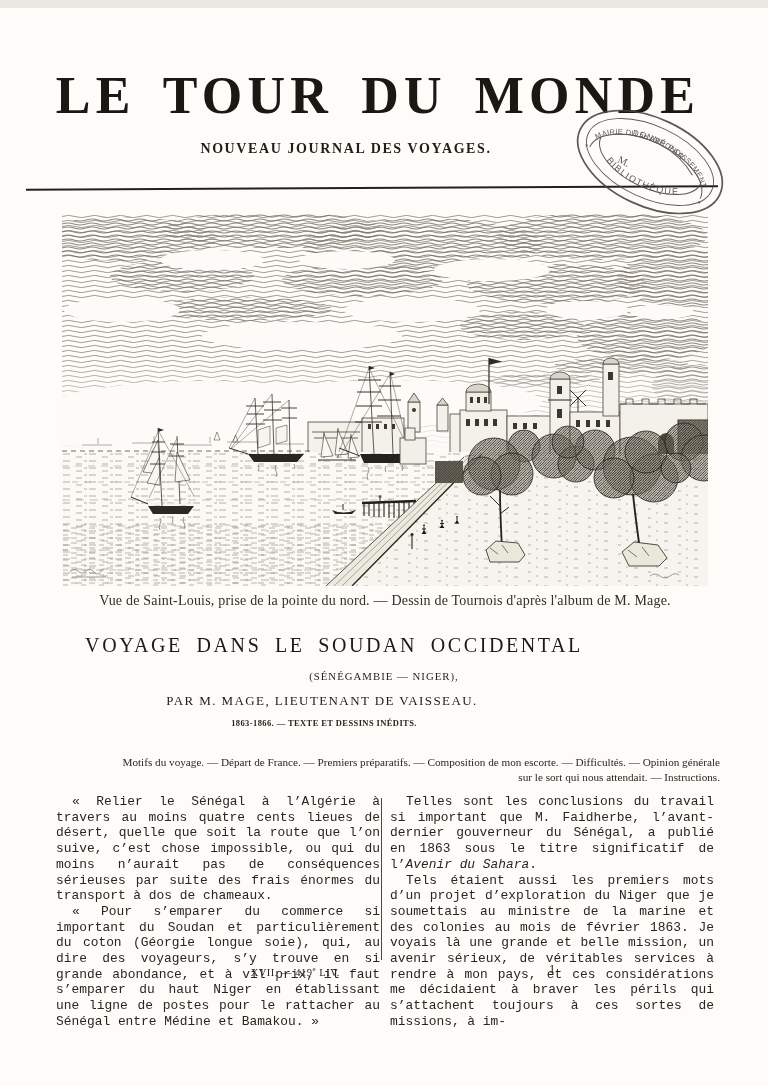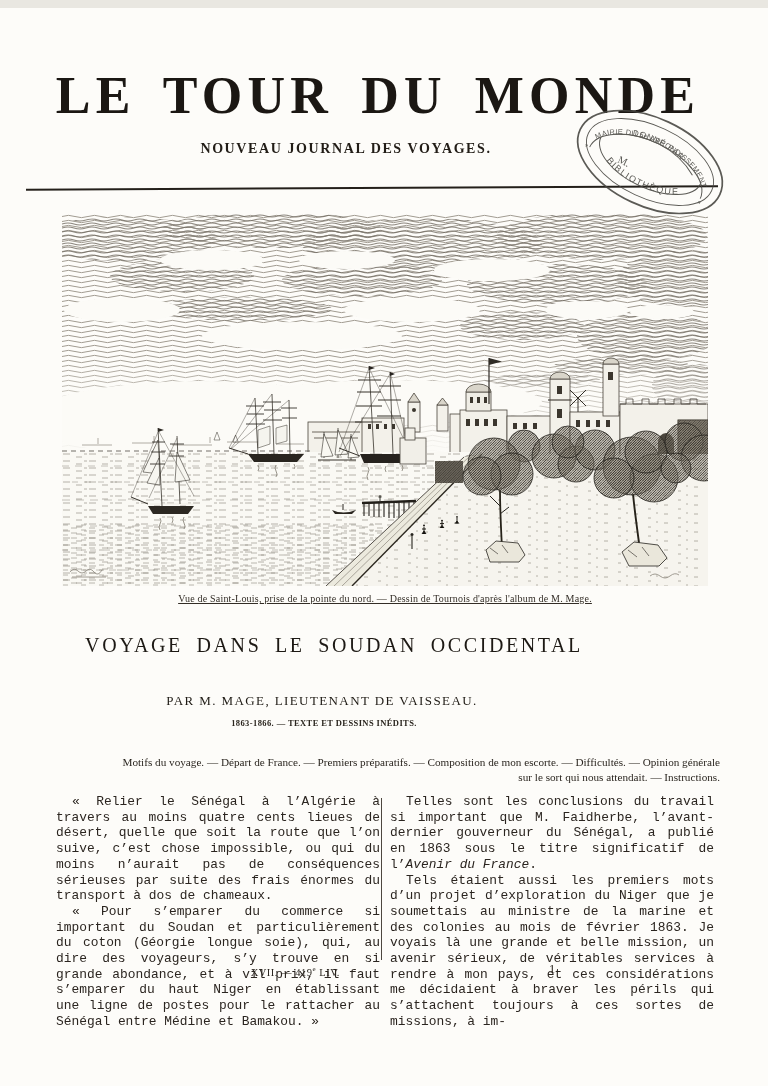--- a/index.html
+++ b/index.html
@@ -23,21 +23,21 @@
   }
   .head-rule{
     top:179px;left:26px;width:692px;height:2px;background:#24201b;
     transform:rotate(-0.3deg);
   }
   .stamp-svg{top:92px;left:560px;}
   
   .engraving{top:206px;left:62px;width:646px;height:372px;}
   .caption{
     top:585px;left:62px;width:646px;text-align:center;
-    font-size:10px;color:#332d26;letter-spacing:0.2px;text-decoration:underline;
+    font-size:14px;color:#332d26;letter-spacing:0.2px;
   }
   
   .article-title{
     top:626px;left:0;width:668px;text-align:center;
     font-size:20px;letter-spacing:2.6px;word-spacing:6px;color:#1d1914;white-space:nowrap;
   }
   .article-region{
     top:662px;left:0;width:768px;text-align:center;
     font-size:10.8px;letter-spacing:1px;color:#241f19;
   }
@@ -384,33 +384,34 @@
 
     <g stroke="#8a857b" stroke-width="0.8" fill="none">
       <path d="M8,358 q4,-5 8,-1 t8,0 t8,1 t8,-2 M10,363 h34"></path>
       <path d="M588,362 q5,-4 10,0 t10,0 t9,-1"></path>
     </g>
   </svg>
 
   <div class="abs caption">Vue de Saint-Louis, prise de la pointe du nord. — Dessin de Tournois d'après l'album de M. Mage.</div>
 
   <div class="abs article-title">VOYAGE DANS LE SOUDAN OCCIDENTAL</div>
+  <div class="abs article-region">(SÉNÉGAMBIE — NIGER),</div>
   <div class="abs article-byline">PAR M. MAGE, LIEUTENANT DE VAISSEAU.</div>
   <div class="abs article-edition">1863-1866. — TEXTE ET DESSINS INÉDITS.</div>
   <div class="abs summary">
     <div>Motifs du voyage. — Départ de France. — Premiers préparatifs. — Composition de mon escorte. — Difficultés. — Opinion générale</div>
     <div>sur le sort qui nous attendait. — Instructions.</div>
   </div>
 
   <div class="col col-left">
     <p>« Relier le Sénégal à l’Algérie à travers au moins quatre cents lieues de désert, quelle que soit la route que l’on suive, c’est chose impossible, ou qui du moins n’aurait pas de conséquences sérieuses par suite des frais énormes du transport à dos de chameaux.</p>
     <p>« Pour s’emparer du commerce si important du Soudan et particulièrement du coton (Géorgie longue soie), qui, au dire des voyageurs, s’y trouve en si grande abondance, et à vil prix, il faut s’emparer du haut Niger en établissant une ligne de postes pour le rattacher au Sénégal entre Médine et Bamakou. »</p>
   </div>
   <div class="abs col-divider"></div>
   <div class="col col-right">
-    <p><span>Telles sont les conclusions du travail si important que M. Faidherbe, l’avant-dernier gouverneur du Sénégal, a publié en 1863 sous le titre significatif de l’</span><span class="ital">Avenir du France</span><span>.</span></p>
+    <p><span>Telles sont les conclusions du travail si important que M. Faidherbe, l’avant-dernier gouverneur du Sénégal, a publié en 1863 sous le titre significatif de l’</span><span class="ital">Avenir du Sahara</span><span>.</span></p>
     <p>Tels étaient aussi les premiers mots d’un projet d’exploration du Niger que je soumettais au ministre de la marine et des colonies au mois de février 1863. Je voyais là une grande et belle mission, un avenir sérieux, de véritables services à rendre à mon pays, et ces considérations me décidaient à braver les périls qui s’attachent toujours à ces sortes de missions, à im-</p>
   </div>
 
   <div class="abs footer-signature"><span>XVII. — 419</span><sup>e</sup><span> LIV.</span></div>
   <div class="abs footer-pagenum">1</div>
 
 </div>
 
 </body></html>

